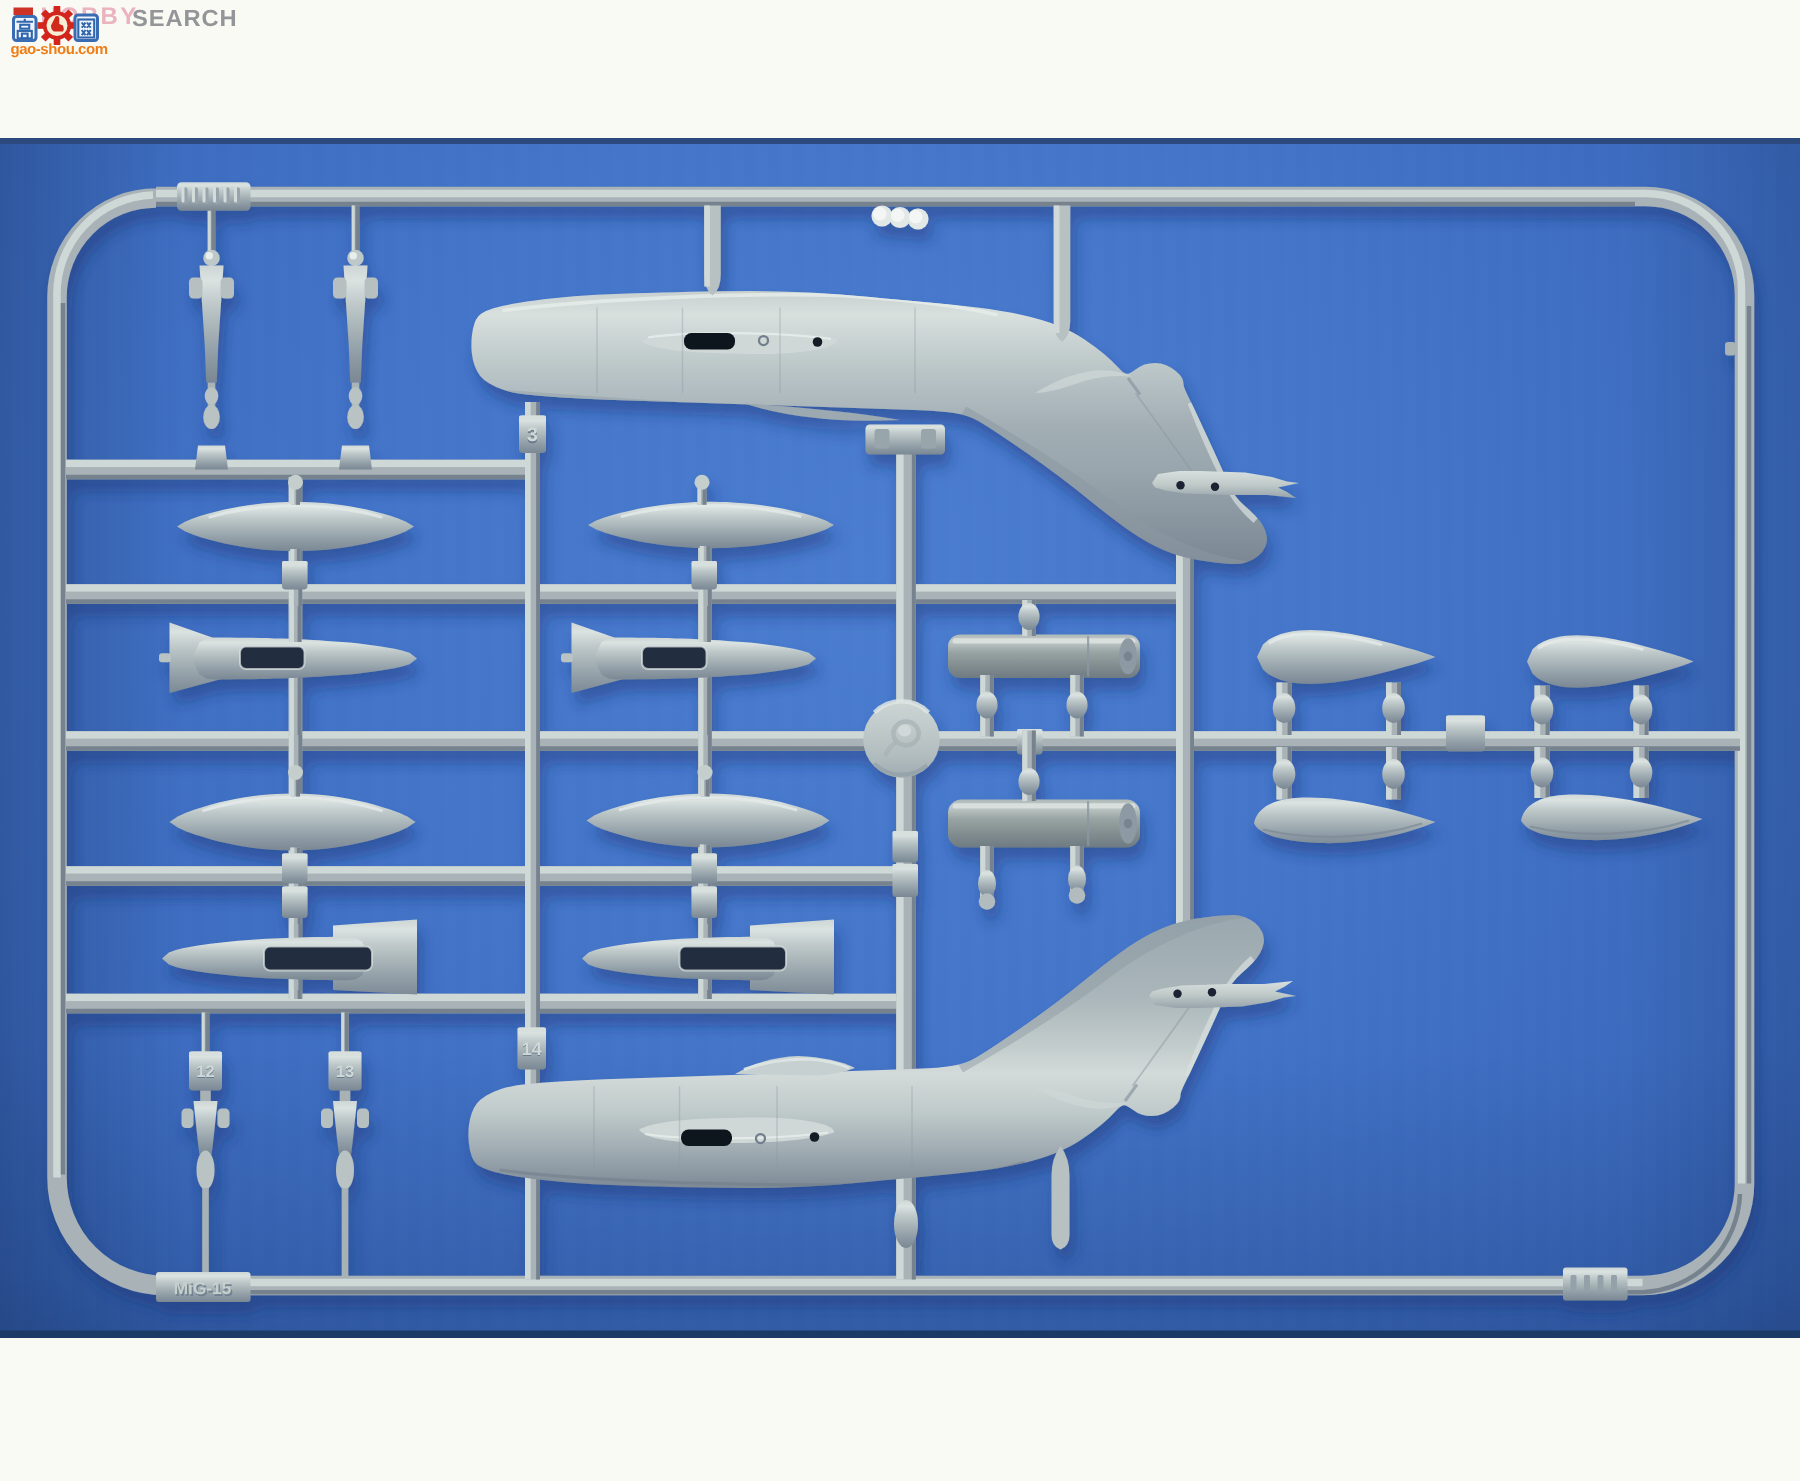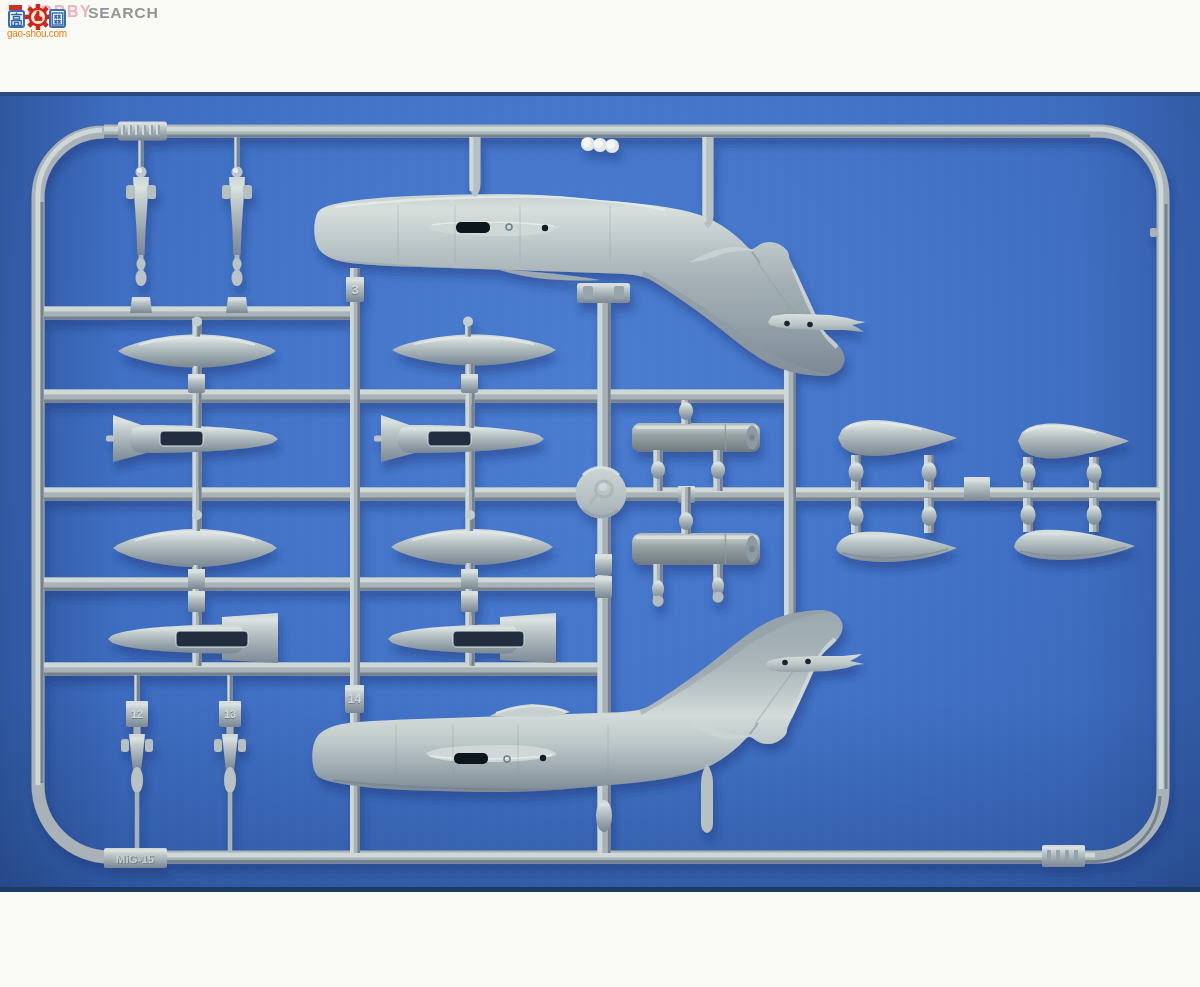--- a/index.html
+++ b/index.html
@@ -1,19 +1,19 @@
 <!DOCTYPE html>
 <html><head><meta charset="utf-8">
 <style>
 html,body{margin:0;padding:0}
 body{width:1200px;height:987px;position:relative;background:#fafaf4;font-family:"Liberation Sans",sans-serif;overflow:hidden}
 .wm{position:absolute;left:0;top:0;width:300px;height:60px}
 .hobby{position:absolute;left:27px;top:3px;font-size:16px;font-weight:bold;letter-spacing:1.5px;color:#eab3c0}
 .search{position:absolute;left:88px;top:4px;font-size:15.5px;font-weight:bold;letter-spacing:0.6px;color:#939598;transform:scale(1.02,1);transform-origin:left top}
-.gaoshou{position:absolute;left:7px;top:28px;font-size:10px;font-weight:normal;letter-spacing:-0.3px;color:#ee7d15;text-shadow:0 0 1px rgba(255,255,255,0.8)}
+.gaoshou{position:absolute;left:7px;top:28px;font-size:10px;font-weight:bold;letter-spacing:-0.3px;color:#ee7d15;text-shadow:0 0 1px rgba(255,255,255,0.8)}
 .gbox{position:absolute;box-sizing:border-box;border:2px solid #3a6cb4;background:#eef4fb;border-radius:3px;color:#2f66ac;display:flex;align-items:center;justify-content:center;font-weight:bold}
 </style></head>
 <body>
 <svg width="1200" height="987" viewBox="0 0 1200 987" style="position:absolute;left:0;top:0">
 <defs>
 <radialGradient id="bgrad" gradientUnits="userSpaceOnUse" cx="590" cy="380" r="780">
 <stop offset="0" stop-color="#4b7dd0"></stop>
         <stop offset="0.45" stop-color="#4475c9"></stop>
         <stop offset="0.8" stop-color="#3c6abd"></stop>
         <stop offset="1" stop-color="#3560b0"></stop>

